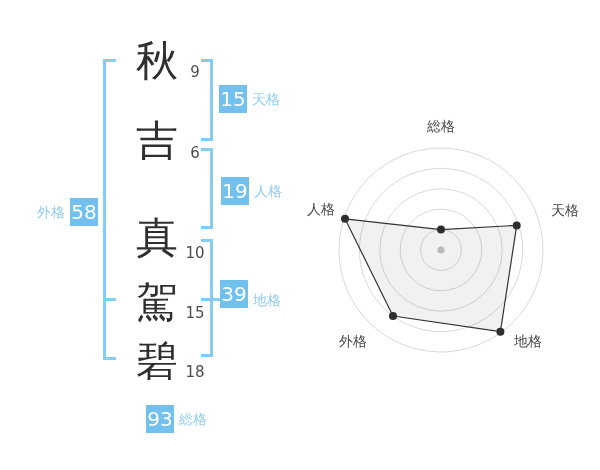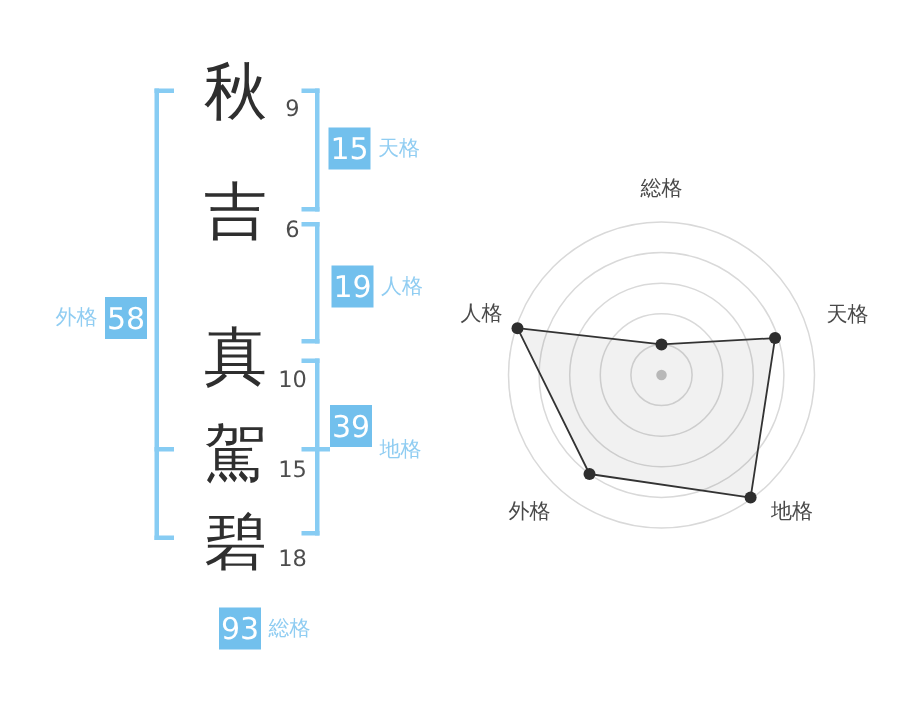--- a/index.html
+++ b/index.html
@@ -62,21 +62,21 @@
   <div class="bracket bracket-right bracket-jinkaku"></div>
   <div class="bracket bracket-right bracket-chikaku"></div>
   <div class="tick tick-chikaku"></div>
 
   <div class="badge" style="left:219px; top:85px">15</div>
   <div class="kaku-label" style="left:252px; top:85px">天格</div>
 
   <div class="badge" style="left:221px; top:177px">19</div>
   <div class="kaku-label" style="left:254px; top:177px">人格</div>
 
-  <div class="badge" style="left:220px; top:270px">39</div>
+  <div class="badge" style="left:220px; top:280px">39</div>
   <div class="kaku-label" style="left:253px; top:286px">地格</div>
 
   <div class="kaku-label" style="left:37px; top:198px">外格</div>
   <div class="badge" style="left:70px; top:198px">58</div>
 
   <div class="badge" style="left:146px; top:405px">93</div>
   <div class="kaku-label" style="left:179px; top:405px">総格</div>
 
   <svg id="radar-svg" class="radar" viewBox="0 0 280 280">
       <circle cx="140" cy="140" r="20.4" fill="none" stroke="#d9d9d9" stroke-width="1"></circle>

